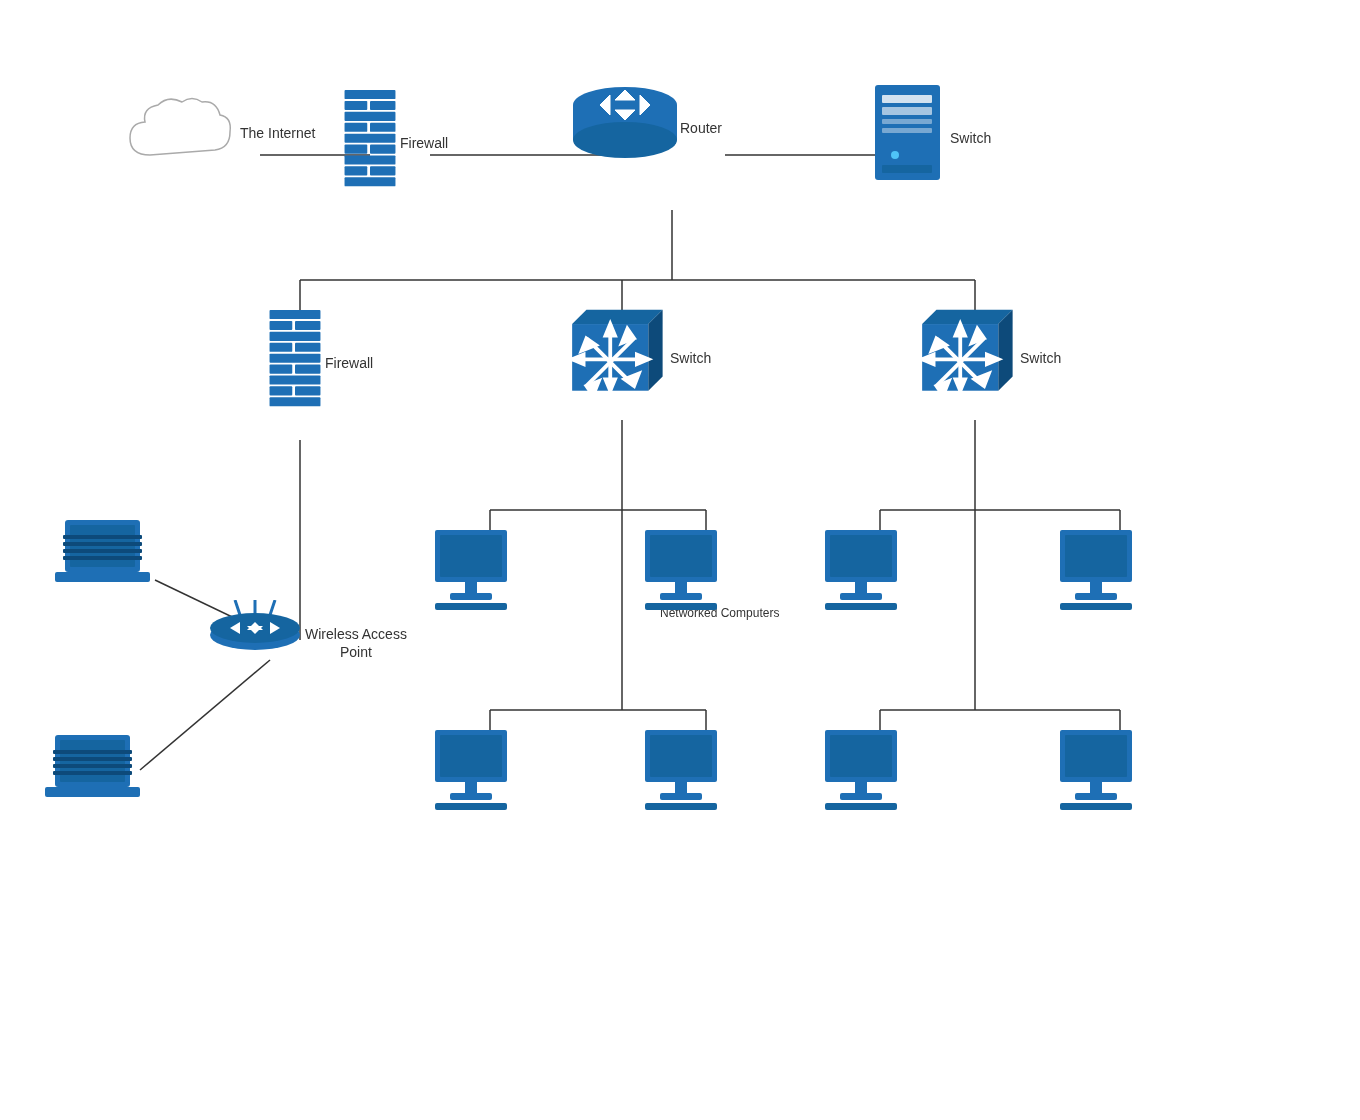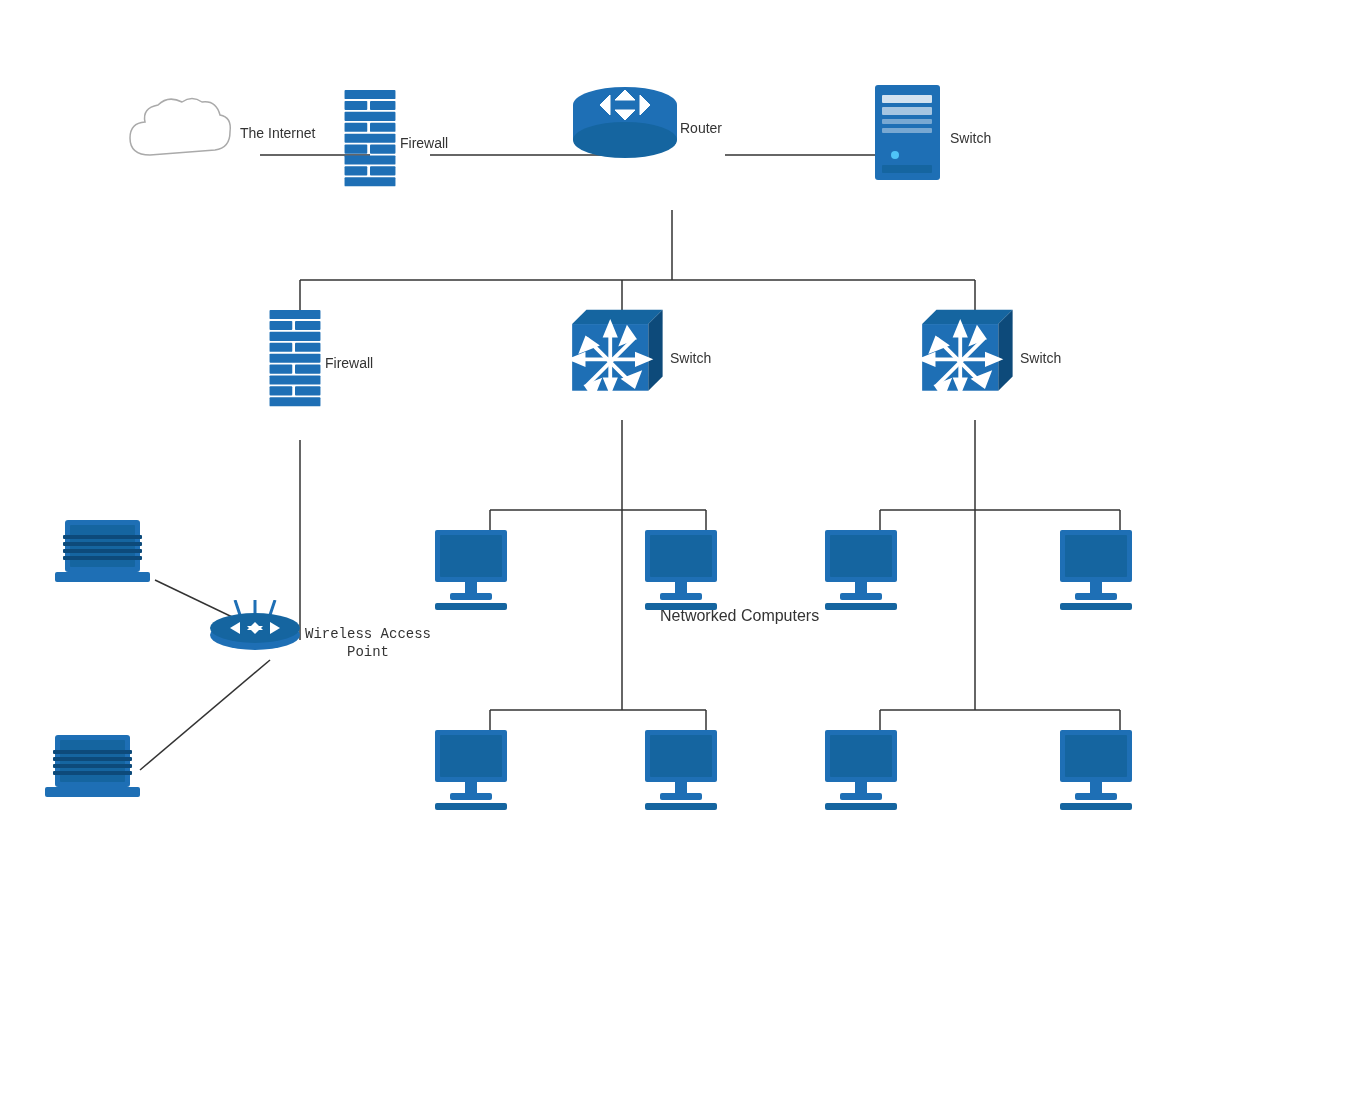--- a/index.html
+++ b/index.html
@@ -237,21 +237,21 @@
         <polygon points="10,57 22,52 22,62"></polygon>
         <polygon points="90,57 78,52 78,62"></polygon>
         <line x1="50" y1="20" x2="50" y2="90"></line>
         <polygon points="50,20 45,32 55,32"></polygon>
         <polygon points="50,90 45,78 55,78"></polygon>
       </g>
     </svg>
     <div class="node-label">Switch</div>
   </div>
 
-  <div class="node" style="left:205px; top:600px;font-family:Liberation Mono, monospace;">
+  <div class="node" style="left:205px; top:600px;">
     <svg class="wap-svg" viewBox="0 0 100 80">
 
       <line x1="35" y1="15" x2="30" y2="0" stroke="#1e6fb5" stroke-width="3"></line>
       <line x1="50" y1="15" x2="50" y2="0" stroke="#1e6fb5" stroke-width="3"></line>
       <line x1="65" y1="15" x2="70" y2="0" stroke="#1e6fb5" stroke-width="3"></line>
 
       <ellipse cx="50" cy="35" rx="45" ry="15" fill="#1e6fb5"></ellipse>
       <ellipse cx="50" cy="28" rx="45" ry="15" fill="#1565a0"></ellipse>
 
       <g fill="white">
@@ -288,21 +288,21 @@
       <g fill="#0d4a7a">
         <rect x="8" y="20" width="79" height="4" rx="1"></rect>
         <rect x="8" y="27" width="79" height="4" rx="1"></rect>
         <rect x="8" y="34" width="79" height="4" rx="1"></rect>
         <rect x="8" y="41" width="79" height="4" rx="1"></rect>
       </g>
     </svg>
   </div>
 
   <div class="node" style="left:660px; top:600px;">
-    <div class="node-label" style="font-size:16px;">Networked Computers</div>
+    <div class="node-label" style="font-size:12px;">Networked Computers</div>
   </div>
 
   <div class="node" style="left:430px; top:530px;">
     <svg class="computer-svg" viewBox="0 0 90 80">
       <rect x="5" y="0" width="72" height="52" rx="2" fill="#1e6fb5"></rect>
       <rect x="10" y="5" width="62" height="42" rx="1" fill="#1565a0"></rect>
 
       <rect x="35" y="52" width="12" height="12" fill="#1e6fb5"></rect>
       <rect x="20" y="63" width="42" height="7" rx="2" fill="#1e6fb5"></rect>
 

